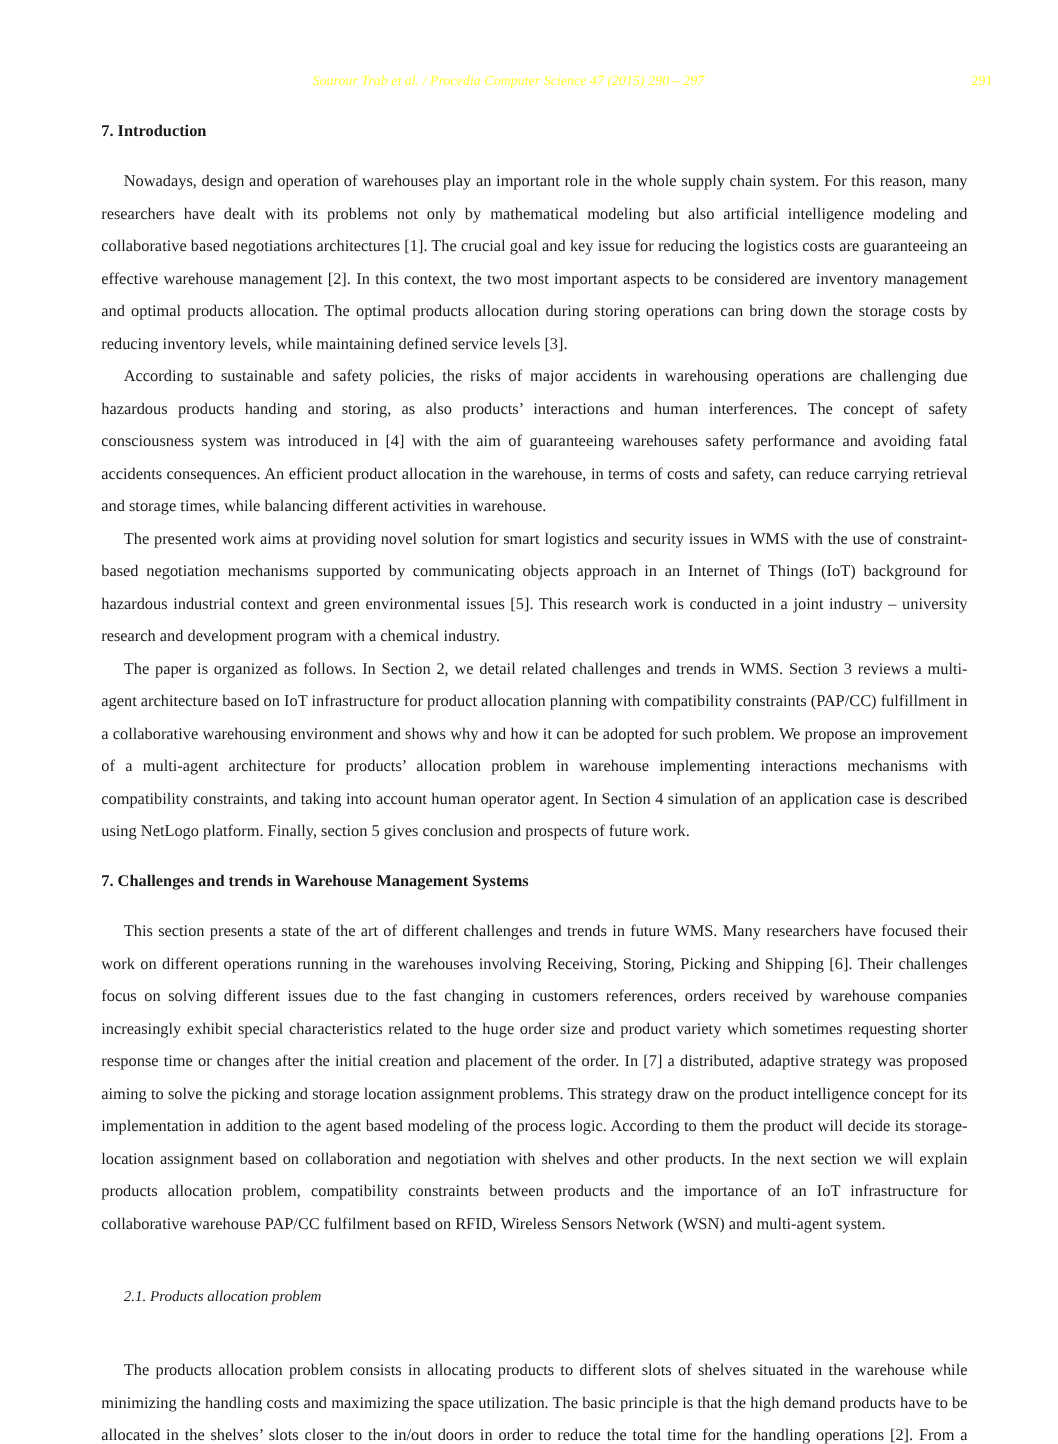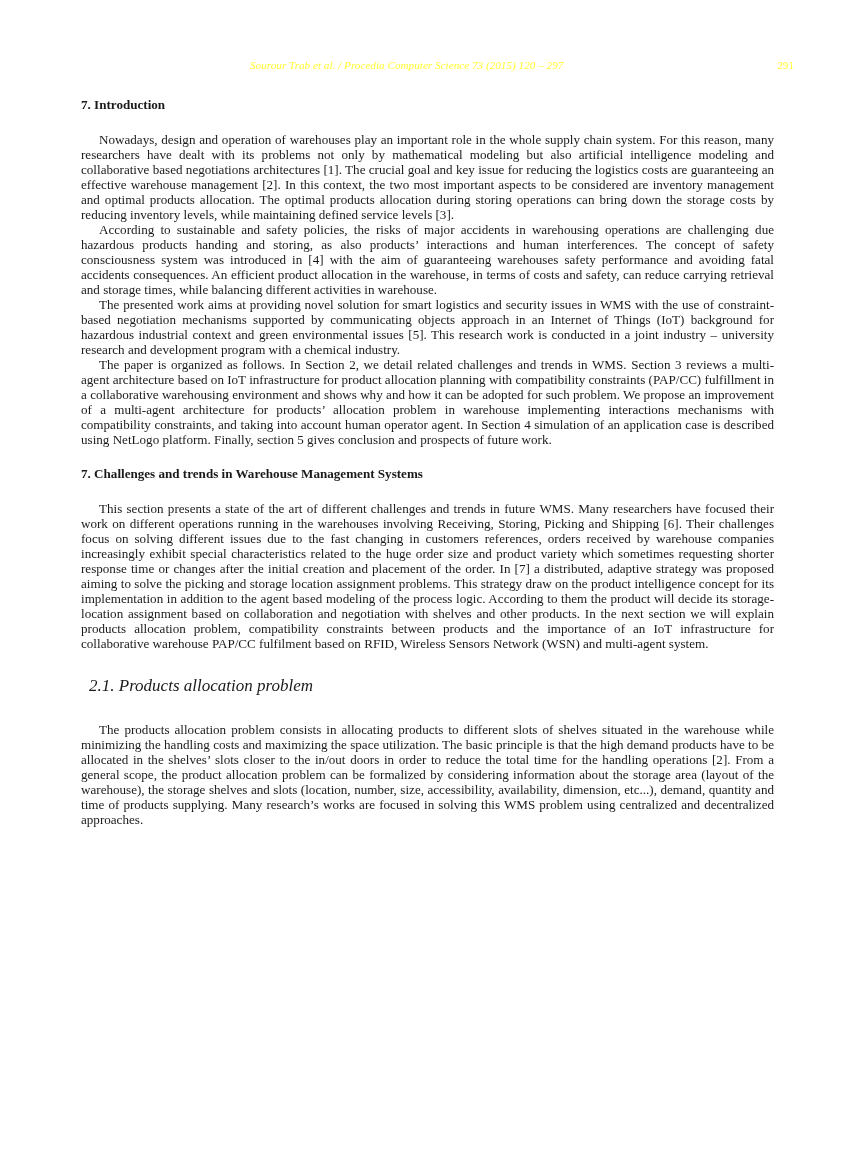--- a/index.html
+++ b/index.html
@@ -15,34 +15,34 @@
     }
     .running-header .page-number { position: absolute; right: 0; top: 0; font-style: normal; }
     .content {
       position: absolute; left: 81px; top: 96px; width: 693px;
       font-size: 13.1px; line-height: 18.2px;
     }
     h2.section-heading {
       font-size: 13.1px; font-weight: bold; margin: 0; line-height: 18.2px;
     }
     h3.subsection-heading {
-      font-size: 17px; font-weight: normal; font-style: italic; margin: 8px; line-height: 18.2px;
+      font-size: 12px; font-weight: normal; font-style: italic; margin: 18px; line-height: 18.2px;
     }
     p.para {
-      margin: 0; text-align: justify; text-indent: 18px; line-height: 15px;
+      margin: 0; text-align: justify; text-indent: 18px; line-height: 26px;
     }
     .gap-heading-after { height: 18px; }
     .gap-section-before { height: 18px; }
   </style>
 </head>
 <body>
 
 <div class="page">
   <div class="running-header">
-    <span>Sourour Trab et al. / Procedia Computer Science 73 (2015) 120 – 297</span>
+    <span>Sourour Trab et al. / Procedia Computer Science 47 (2015) 290 – 297</span>
     <span class="page-number">291</span>
   </div>
 
   <div class="content">
     <h2 class="section-heading">7. Introduction</h2>
     <div class="gap-heading-after"></div>
     <p class="para">Nowadays, design and operation of warehouses play an important role in the whole supply chain system. For this reason, many researchers have dealt with its problems not only by mathematical modeling but also artificial intelligence modeling and collaborative based negotiations architectures [1]. The crucial goal and key issue for reducing the logistics costs are guaranteeing an effective warehouse management [2]. In this context, the two most important aspects to be considered are inventory management and optimal products allocation. The optimal products allocation during storing operations can bring down the storage costs by reducing inventory levels, while maintaining defined service levels [3].</p>
     <p class="para">According to sustainable and safety policies, the risks of major accidents in warehousing operations are challenging due hazardous products handing and storing, as also products’ interactions and human interferences. The concept of safety consciousness system was introduced in [4] with the aim of guaranteeing warehouses safety performance and avoiding fatal accidents consequences. An efficient product allocation in the warehouse, in terms of costs and safety, can reduce carrying retrieval and storage times, while balancing different activities in warehouse.</p>
     <p class="para">The presented work aims at providing novel solution for smart logistics and security issues in WMS with the use of constraint-based negotiation mechanisms supported by communicating objects approach in an Internet of Things (IoT) background for hazardous industrial context and green environmental issues [5]. This research work is conducted in a joint industry – university research and development program with a chemical industry.</p>
     <p class="para">The paper is organized as follows. In Section 2, we detail related challenges and trends in WMS. Section 3 reviews a multi-agent architecture based on IoT infrastructure for product allocation planning with compatibility constraints (PAP/CC) fulfillment in a collaborative warehousing environment and shows why and how it can be adopted for such problem. We propose an improvement of a multi-agent architecture for products’ allocation problem in warehouse implementing interactions mechanisms with compatibility constraints, and taking into account human operator agent. In Section 4 simulation of an application case is described using NetLogo platform. Finally, section 5 gives conclusion and prospects of future work.</p>

